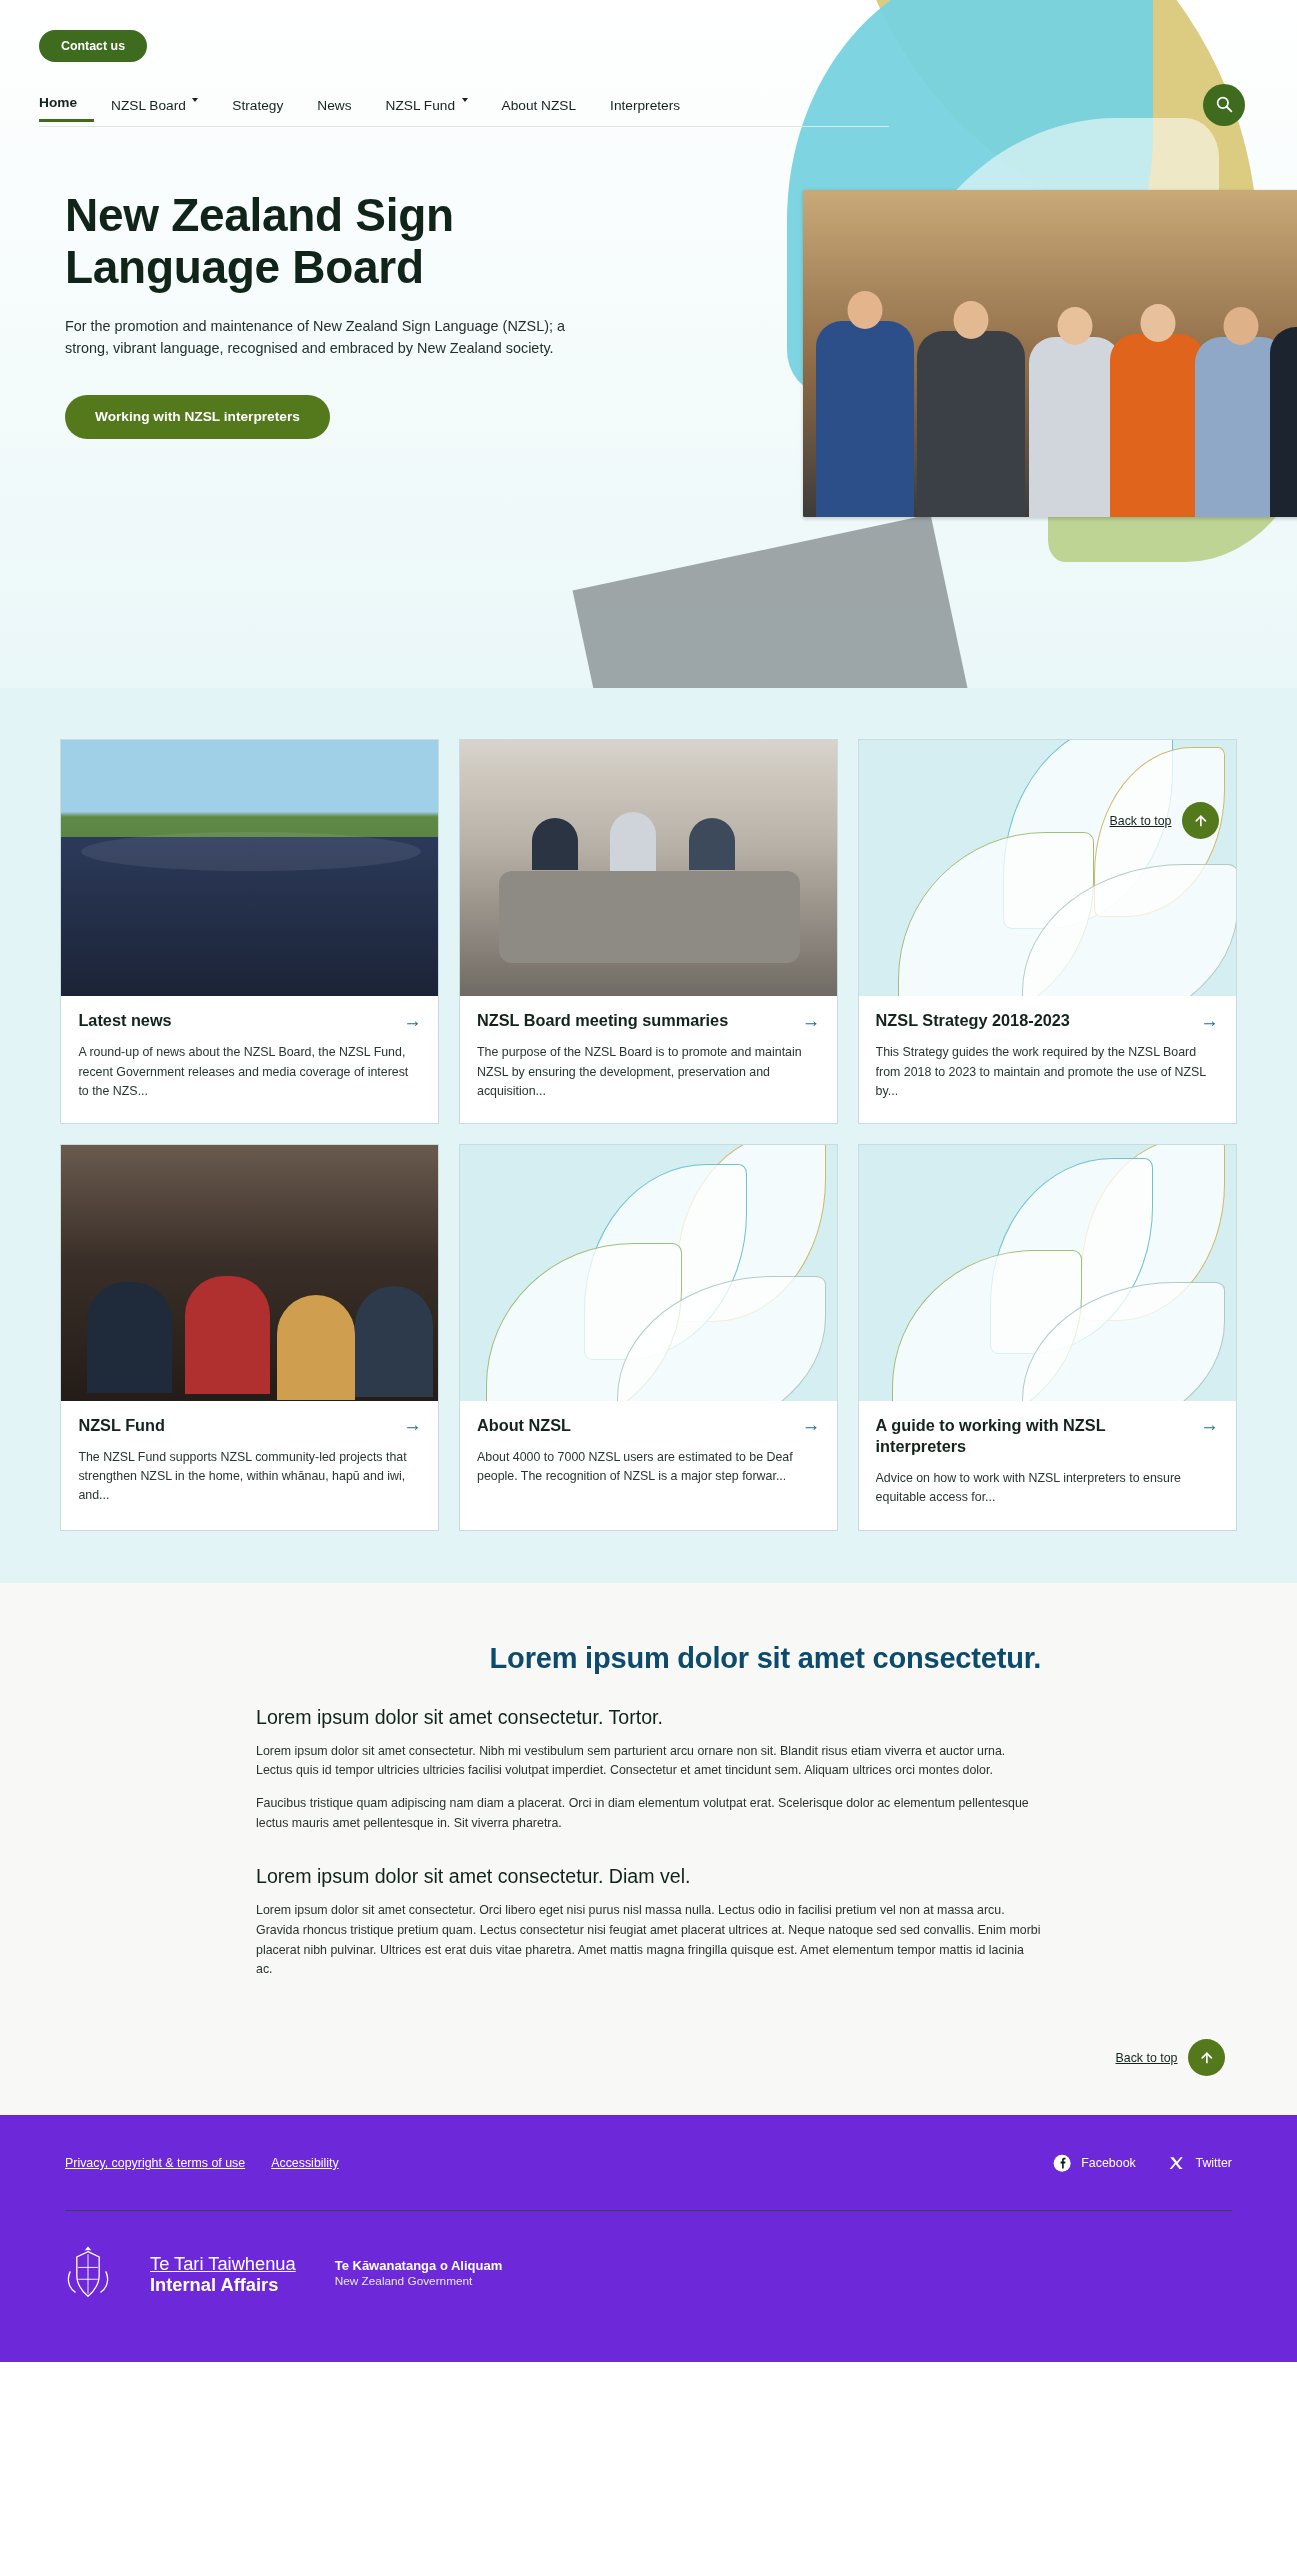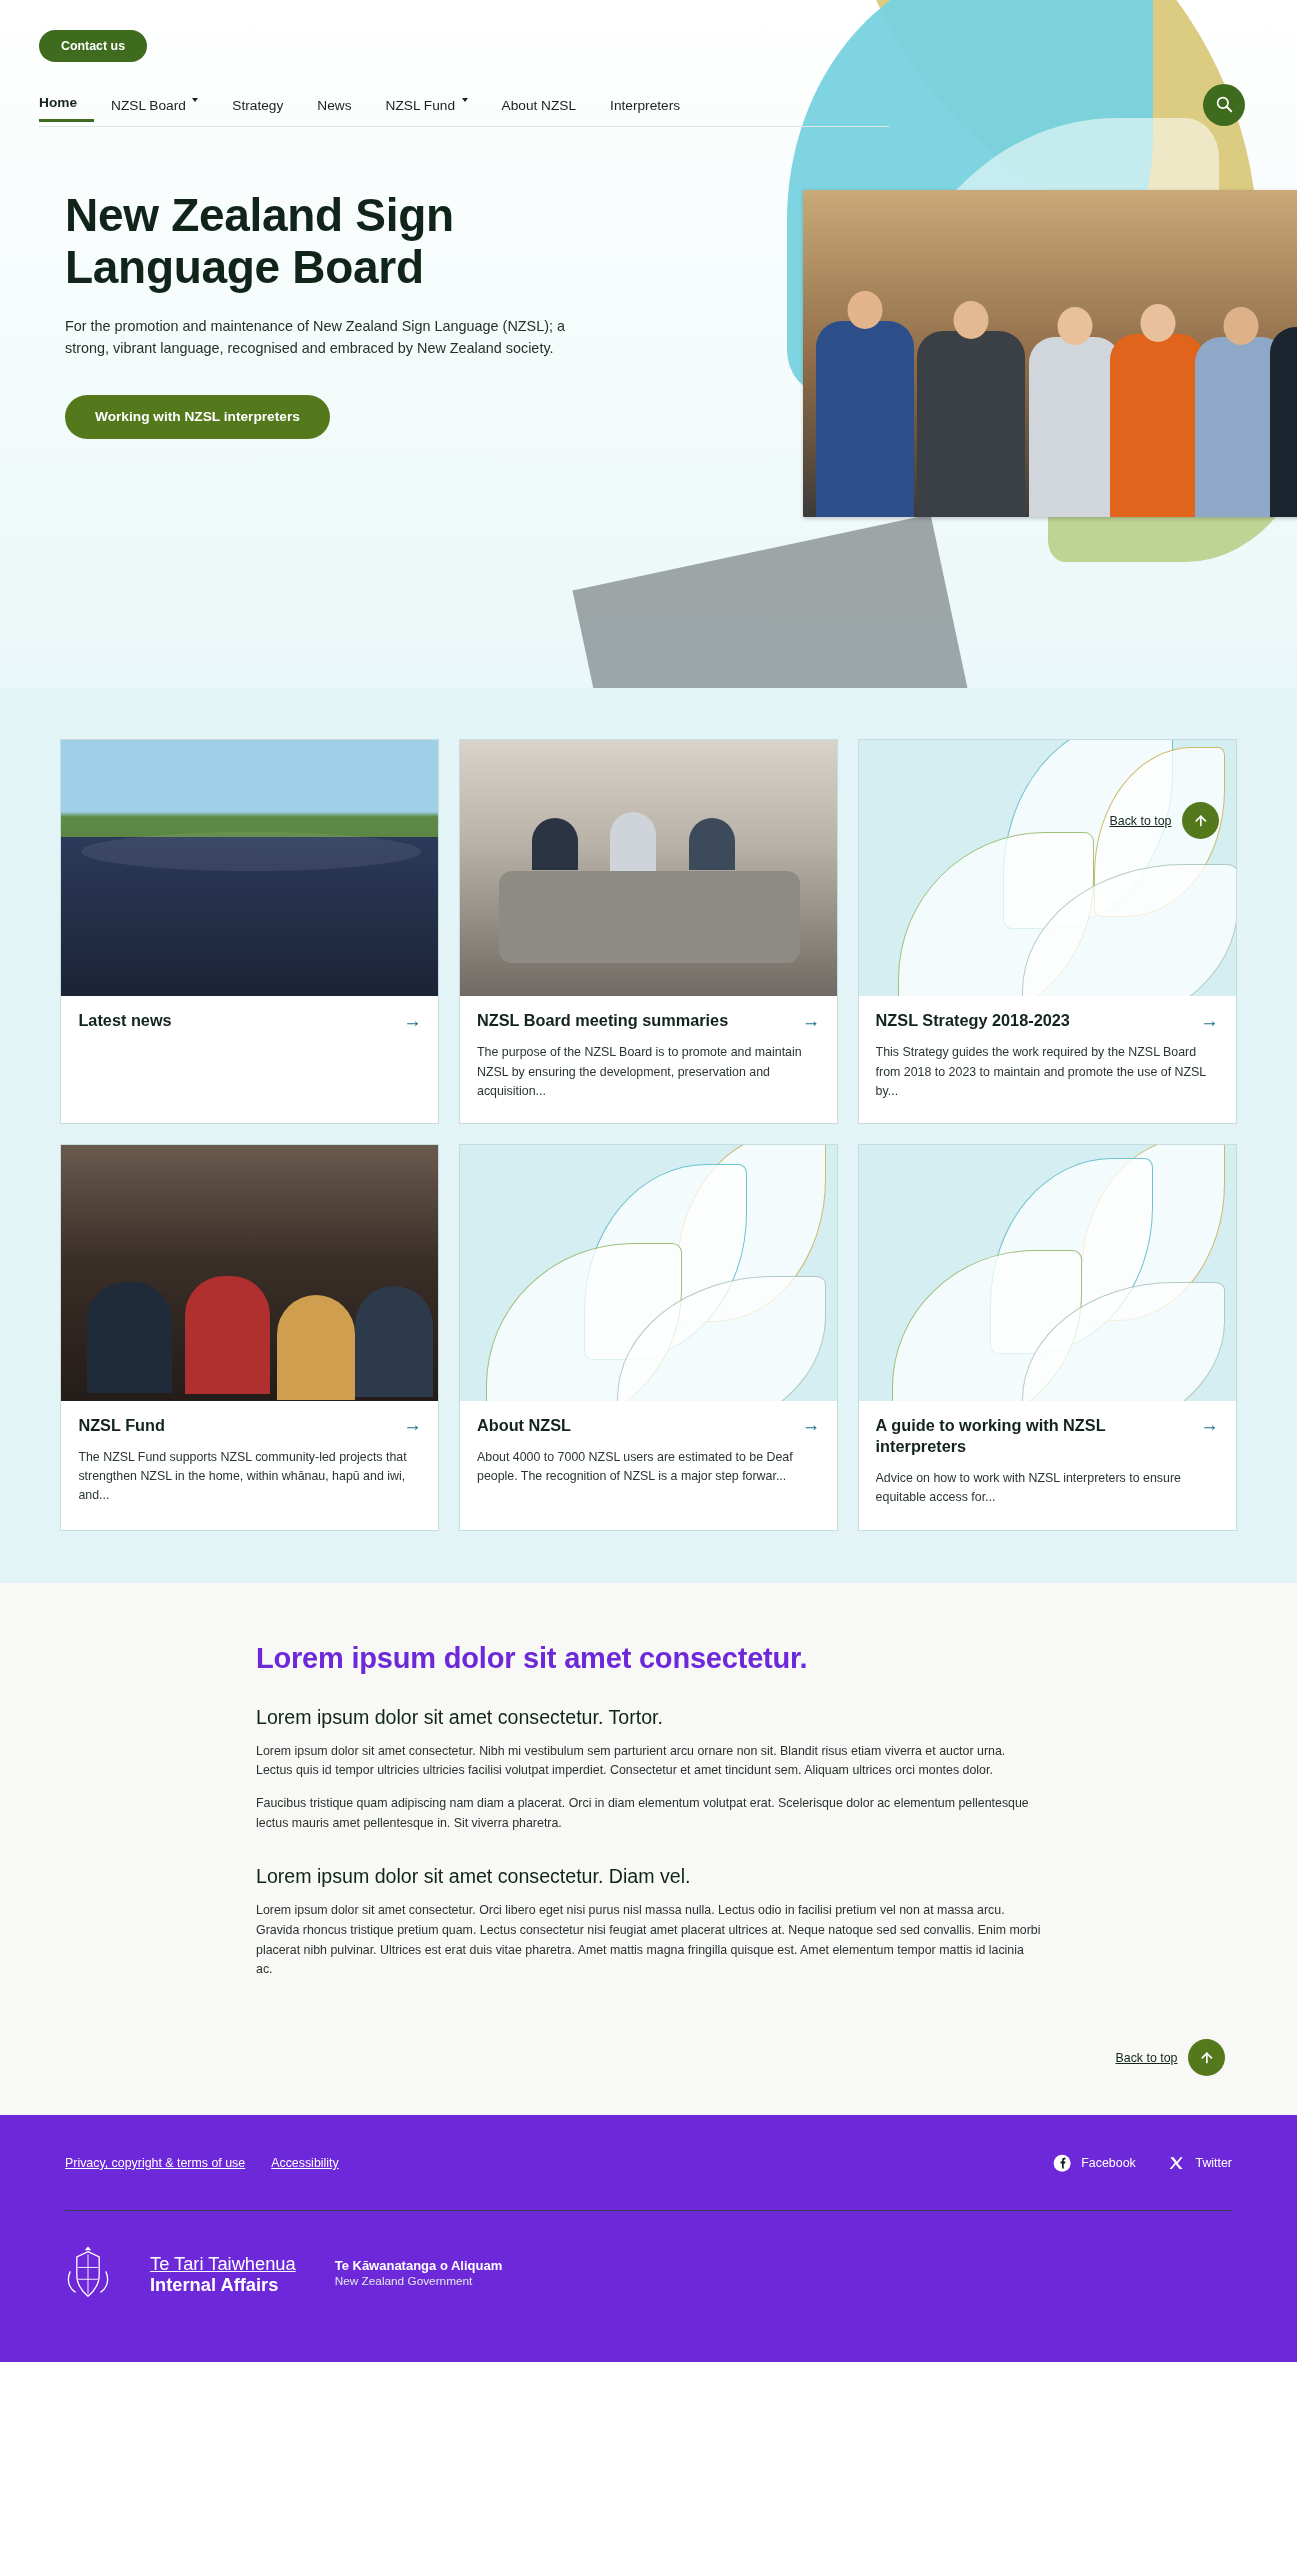--- a/index.html
+++ b/index.html
@@ -173,21 +173,21 @@
   .btt-label { font-size: 12.4px; color: #14241c; text-decoration: underline; }
   .btt-circle {
     width: 37px; height: 37px; border-radius: 50%; background: #54781c;
     display: flex; align-items: center; justify-content: center;
   }
   .btt-float { position: absolute; right: 78px; top: 114px; z-index: 6; }
 
   
   .content-section { background: #f8f8f6; padding: 59px 0 39px 0; }
   .content-inner { width: 785px; margin: 0 auto; }
-  .content-h2 { font-size: 29px; font-weight: 700; text-align: left; color: #6d28d9; letter-spacing: -0.2px; }
+  .content-h2 { font-size: 29px; font-weight: 700; text-align: right; color: #0c4a6e; letter-spacing: -0.2px; }
   .content-h3 { font-size: 19.6px; font-weight: 400; color: #10241a; margin-top: 31px; }
   .content-p { font-size: 12.4px; line-height: 1.6; color: #2b332f; margin-top: 13px; }
   .content-btt { display: flex; justify-content: flex-end; margin-top: 59px; padding-right: 72px; }
 
   
   .footer { background: #6d28d9; color: #ffffff; padding: 38px 65px 59px 65px; }
   .footer-top { display: flex; align-items: center; justify-content: space-between; }
   .footer-links { display: flex; gap: 26px; }
   .footer-link { font-size: 12.4px; color: #ffffff; text-decoration: underline; cursor: pointer; }
   .socials { display: flex; gap: 31px; }
@@ -311,20 +311,21 @@
         <div class="card-img">
           <div class="photo-grass"></div>
           <div class="photo-crowd"></div>
           <div class="blob" style="left:19.6px;top:92px;width:340px;height:39px;background:rgba(255,255,255,.08);"></div>
         </div>
         <div class="card-body">
           <div class="card-head">
             <div class="card-title">Latest news</div>
             <span class="arrow">→</span>
           </div>
+          <div class="card-desc">A round-up of news about the NZSL Board, the NZSL Fund, recent Government releases and media coverage of interest to the NZS...</div>
         </div>
       </div>
 
       <div class="card">
         <div class="card-img">
           <div class="photo-room"></div>
           <div class="blob" style="left:39px;top:131px;width:301px;height:92px;background:#8d8b84;border-radius:13px;"></div>
           <div class="blob" style="left:72px;top:78px;width:46px;height:52px;background:#2b3442;border-radius:26px 26px 0 0;"></div>
           <div class="blob" style="left:150px;top:72px;width:46px;height:59px;background:#cfd4da;border-radius:26px 26px 0 0;"></div>
           <div class="blob" style="left:229px;top:78px;width:46px;height:52px;background:#3c4a5c;border-radius:26px 26px 0 0;"></div>

